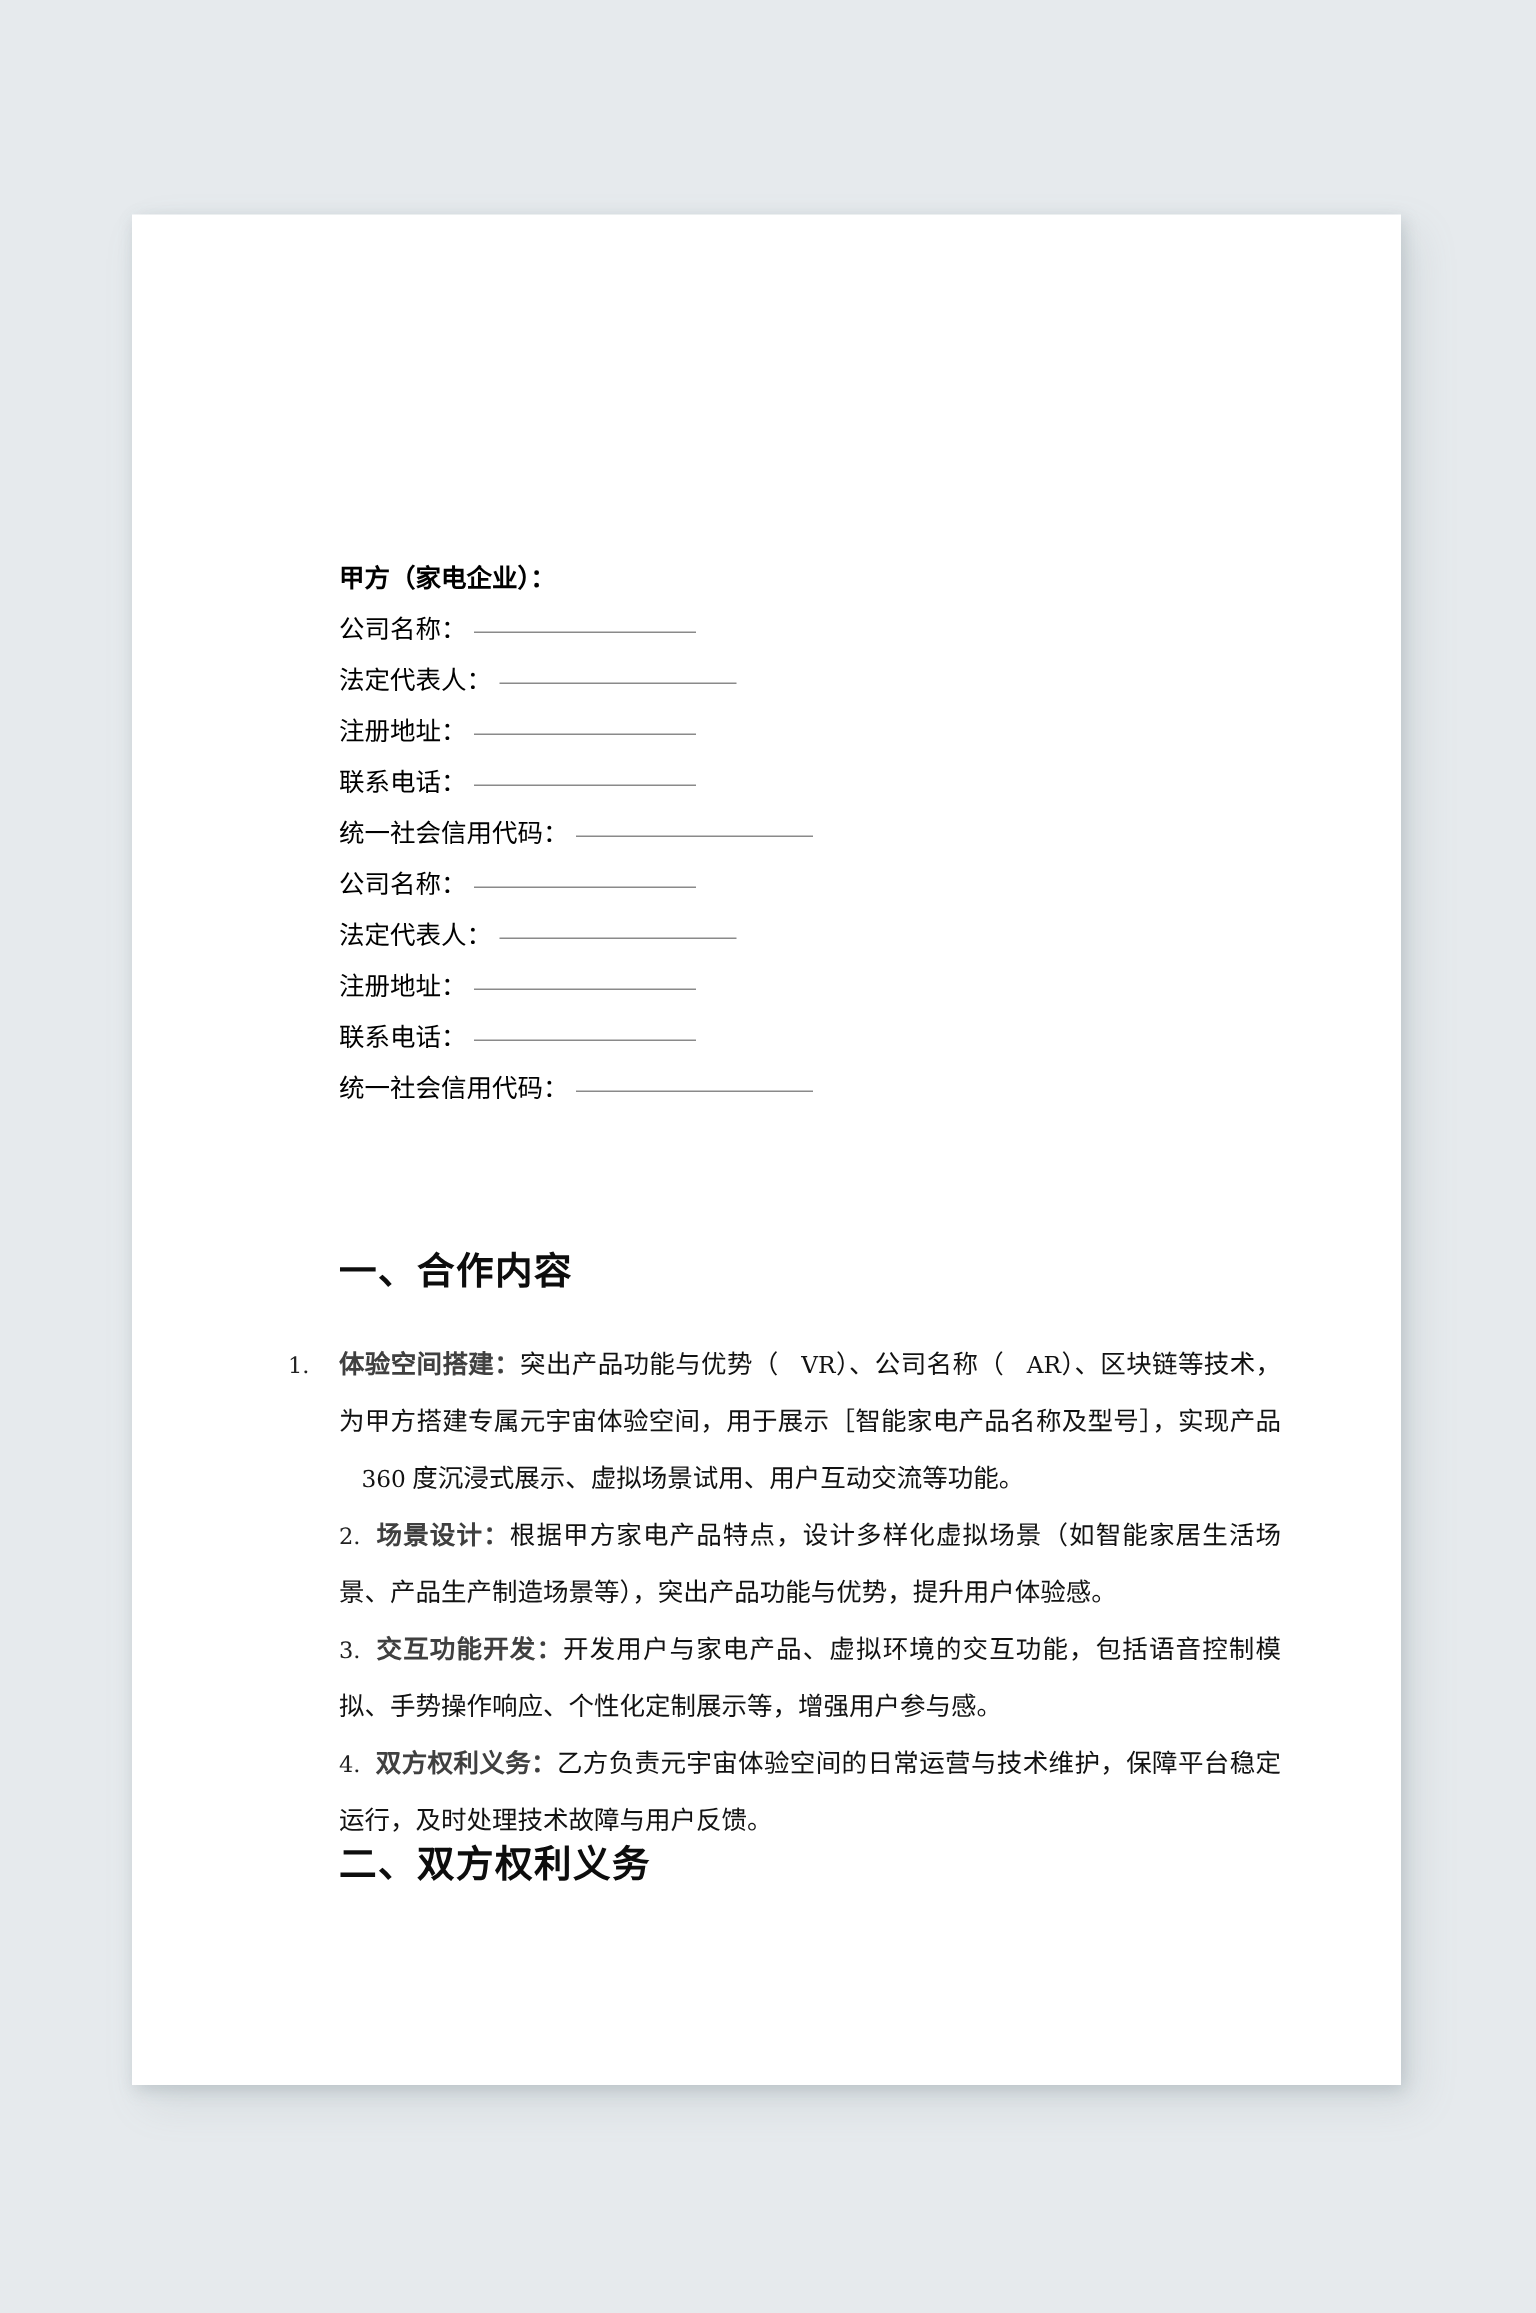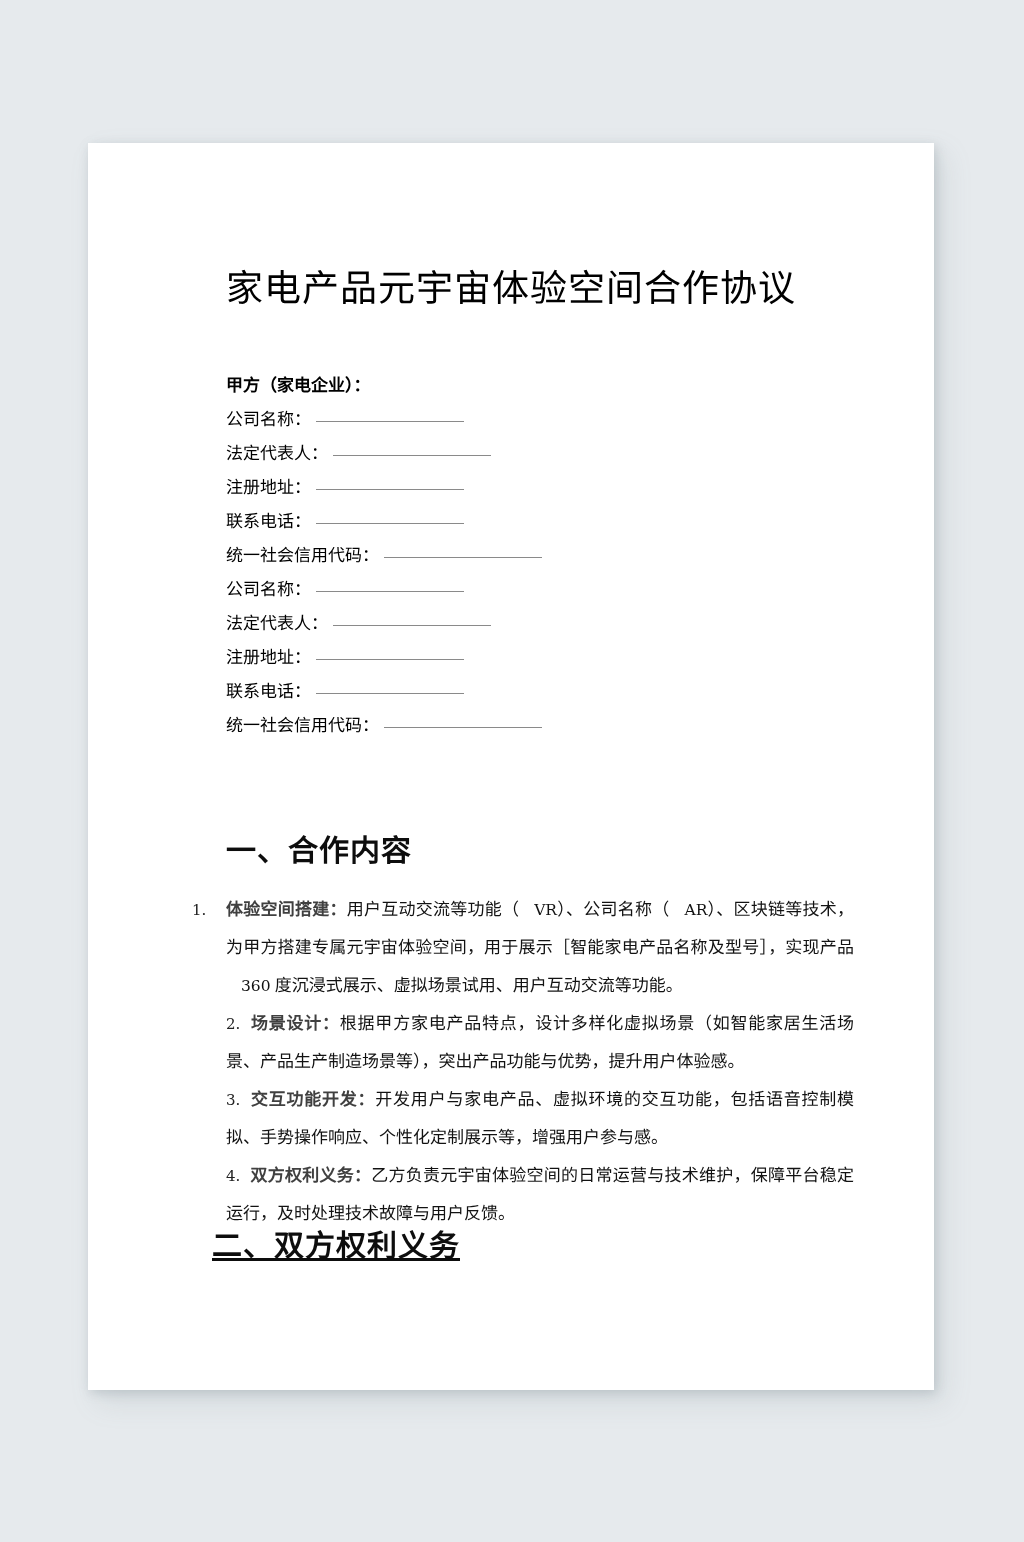--- a/index.html
+++ b/index.html
@@ -102,21 +102,21 @@
     margin-left: 5px;
     height: 0;
   }
   .blank-s { width: 148px; }
   .blank-m { width: 158px; }
   .blank-l { width: 166px; }
 
   
   .section-heading {
     font-family: "DejaVu Sans", "Liberation Sans", sans-serif;
-    font-size: 30px;
+    font-size: 25px;
     font-weight: bold;
     color: #0d0d0d;
     letter-spacing: 1px;
     line-height: 1.2;
     white-space: nowrap;
   }
 
   #section-one-heading {
     position: absolute;
     left: 138px;
@@ -164,32 +164,30 @@
     color: #404040;
   }
   .clause .lat {
     font-family: "DejaVu Serif", "Liberation Serif", serif;
     font-size: 15.5px;
     margin-left: 15px;
   }
 
   #section-two-heading {
     position: absolute;
-    left: 124px;
+    left: 138px;
     top: 1085px;
-    text-decoration: underline;
   }
 </style>
 </head>
 <body style="background: rgb(230, 234, 237);">
 
 <div id="page-sheet" style="background: rgb(255, 255, 255);">
   <div id="page-inner">
 
-    <h1 class="doc-title">家电产品元宇宙体验空间合作协议</h1>
 
 
   </div>
 
   <div id="party-area">
 
     <div class="party-heading">甲方（家电企业）：</div>
 
     <div class="field-row">
       <span class="field-label">公司名称：</span><span class="field-blank blank-s"></span>
@@ -224,21 +222,21 @@
       <span class="field-label">统一社会信用代码：</span><span class="field-blank blank-m"></span>
     </div>
 
   </div>
 
   <div class="section-heading" id="section-one-heading">一、合作内容</div>
 
   <ol id="clause-list">
 
     <li class="clause clause-first">
-      <span class="clause-marker">1.</span><span class="clause-term">体验空间搭建：</span><span>用户互动交流等功能（</span><span class="lat">VR</span><span>）、公司名称（</span><span class="lat">AR</span><span>）、区块链等技术，为甲方搭建专属元宇宙体验空间，用于展示［智能家电产品名称及型号］，实现产品 </span><span class="lat">360</span><span> 度沉浸式展示、虚拟场景试用、用户互动交流等功能。</span>
+      <span class="clause-marker">1.</span><span class="clause-term">体验空间搭建：</span><span>突出产品功能与优势（</span><span class="lat">VR</span><span>）、公司名称（</span><span class="lat">AR</span><span>）、区块链等技术，为甲方搭建专属元宇宙体验空间，用于展示［智能家电产品名称及型号］，实现产品 </span><span class="lat">360</span><span> 度沉浸式展示、虚拟场景试用、用户互动交流等功能。</span>
     </li>
 
     <li class="clause">
       <span class="clause-num">2.</span><span class="clause-term">场景设计：</span><span>根据甲方家电产品特点，设计多样化虚拟场景（如智能家居生活场景、产品生产制造场景等），突出产品功能与优势，提升用户体验感。</span>
     </li>
 
     <li class="clause">
       <span class="clause-num">3.</span><span class="clause-term">交互功能开发：</span><span>开发用户与家电产品、虚拟环境的交互功能，包括语音控制模拟、手势操作响应、个性化定制展示等，增强用户参与感。</span>
     </li>
 

